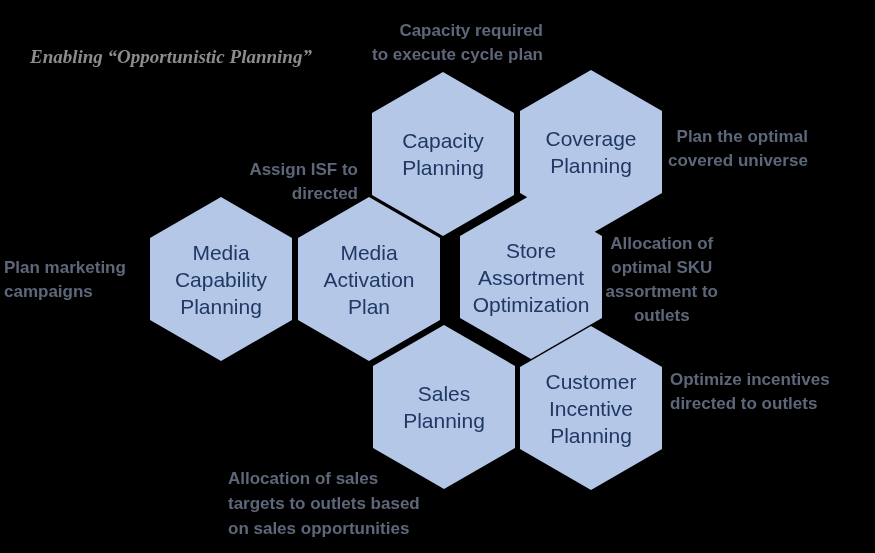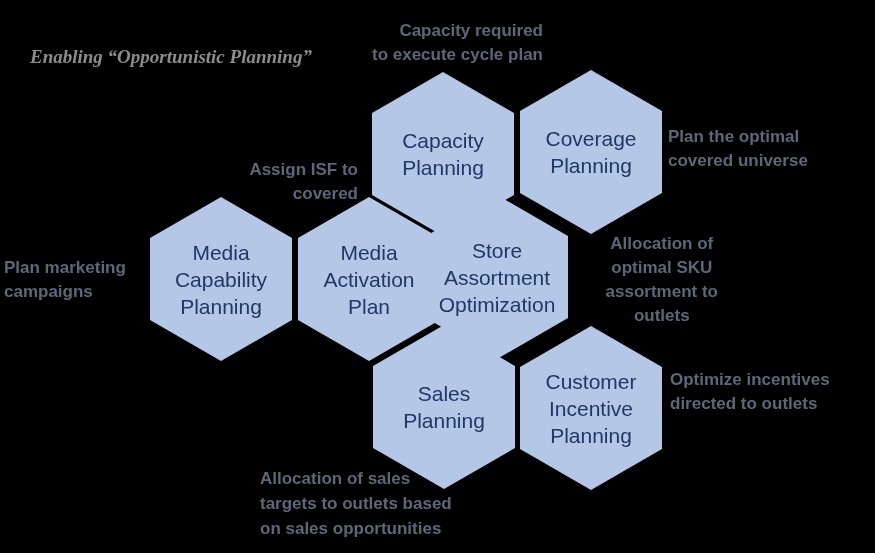--- a/index.html
+++ b/index.html
@@ -54,31 +54,31 @@
     line-height: 24px;
     color: var(--annotation-color);
     white-space: pre-line;
   }
   .note.align-right { text-align: right; }
 
   #hex-capacity          { left: 372px; top: 72px;  }
   #hex-coverage          { left: 520px; top: 70px;  }
   #hex-media-capability  { left: 150px; top: 197px; }
   #hex-media-activation  { left: 298px; top: 197px; }
-  #hex-store-assortment  { left: 426px; top: 195px; }
+  #hex-store-assortment  { left: 460px; top: 195px; }
   #hex-sales             { left: 373px; top: 325px; }
   #hex-customer          { left: 520px; top: 326px; }
 
   #note-capacity   { right: 332px; top: 19px; margin-left: 8px;  }
-  #note-coverage   { left: 668px;  top: 125px; }
+  #note-coverage   { left: 668px;  top: 125px; text-align: right; }
   #note-isf        { right: 517px; top: 158px; }
   #note-marketing  { left: 4px;   top: 256px; }
   #note-sku        { right: 157px; top: 232px; text-align: center; }
   #note-incentive  { left: 670px;  top: 368px; }
-  #note-sales      { left: 228px;  top: 466px; line-height: 25px; margin-left: 32px; }
+  #note-sales      { left: 228px;  top: 466px; line-height: 25px; }
 </style>
 </head>
 <body>
 
 <div class="canvas">
 
   <div class="title">Enabling “Opportunistic Planning”</div>
 
   <div class="hex" id="hex-capacity">
     <span class="hex-label">Capacity
@@ -113,21 +113,21 @@
 Planning</span>
   </div>
 
   <div class="note align-right" id="note-capacity">Capacity required
 to execute cycle plan</div>
 
   <div class="note" id="note-coverage">Plan the optimal
 covered universe</div>
 
   <div class="note align-right" id="note-isf">Assign ISF to
-covered</div>
+directed</div>
 
   <div class="note" id="note-marketing">Plan marketing
 campaigns</div>
 
   <div class="note align-right" id="note-sku">Allocation of
 optimal SKU
 assortment to
 outlets</div>
 
   <div class="note" id="note-incentive">Optimize incentives

